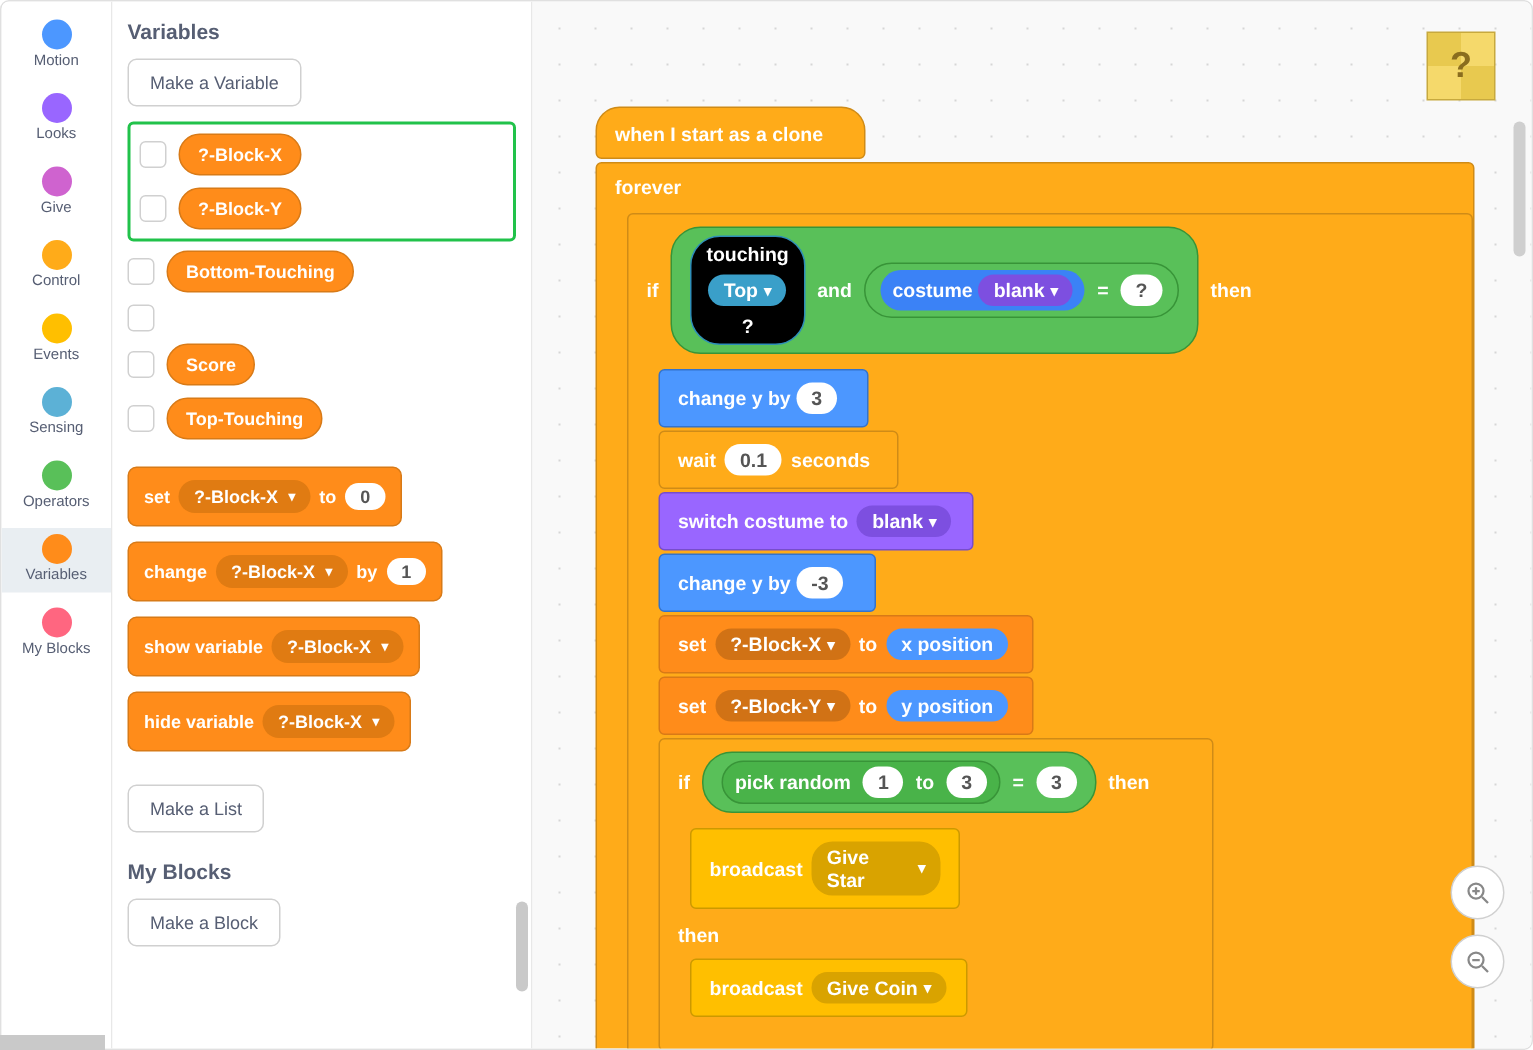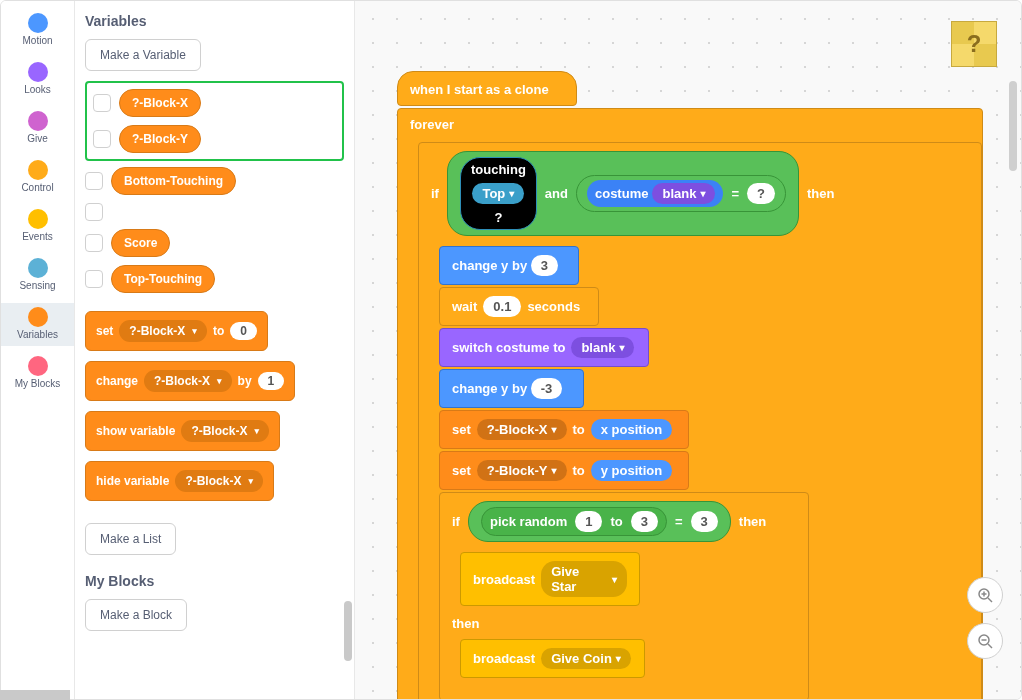--- a/index.html
+++ b/index.html
@@ -88,20 +88,24 @@
         <div class="cat-dot" style="background:#ffab19"></div>
         <span class="cat-label">Control</span>
       </div>
     <div class="cat-item">
         <div class="cat-dot" style="background:#ffbf00"></div>
         <span class="cat-label">Events</span>
       </div>
     <div class="cat-item">
         <div class="cat-dot" style="background:#5cb1d6"></div>
         <span class="cat-label">Sensing</span>
+      </div>
+    <div class="cat-item">
+        <div class="cat-dot" style="background:#59c059"></div>
+        <span class="cat-label">Operators</span>
       </div>
     <div class="cat-item selected">
         <div class="cat-dot" style="background:#ff8c1a"></div>
         <span class="cat-label">Variables</span>
       </div>
     <div class="cat-item">
         <div class="cat-dot" style="background:#ff6680"></div>
         <span class="cat-label">My Blocks</span>
       </div>
   </div>

